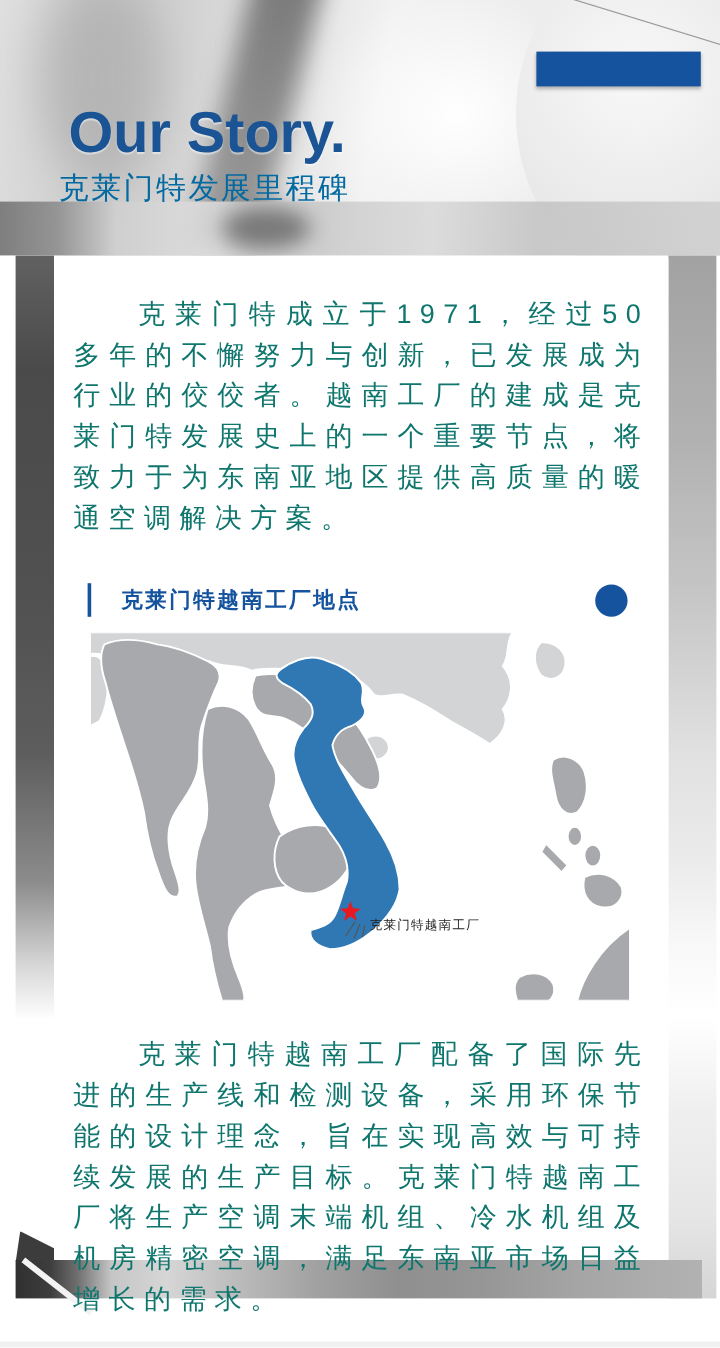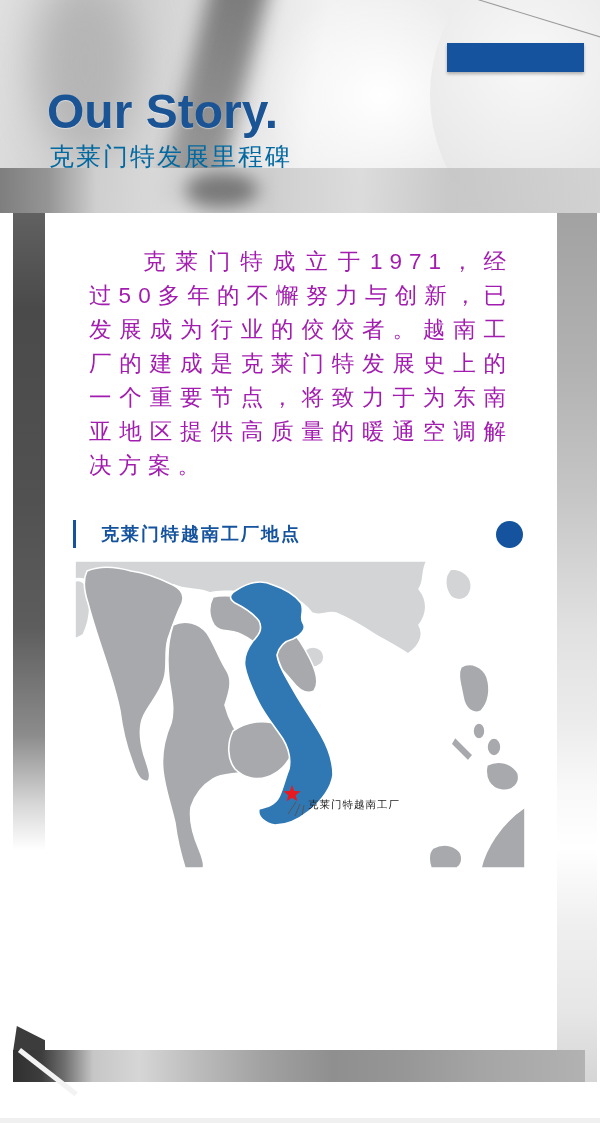--- a/index.html
+++ b/index.html
@@ -36,28 +36,28 @@
     background:linear-gradient(90deg,#303030 0%,#3d3d3d 5%,#6f6f6f 9%,#c6c6c6 14%,#d6d6d6 22%,#bcbcbc 32%,#a1a1a1 44%,#8f8f8f 56%,#969696 68%,#a5a5a5 82%,#b2b2b2 100%); }
   .bg-wedge { left:13px; top:1026px; width:32px; height:26px; background:#3c3c3c;
     clip-path:polygon(12% 0, 100% 55%, 100% 100%, 0 100%); }
   .bg-slash { left:21px; top:1048px; width:72px; height:5px; background:#f3f3f3;
     transform:rotate(38deg); transform-origin:left top; }
   .bg-footer { left:0; top:1118px; width:600px; height:5px; background:#f0f0f1; }
 
   
   .accent-rect { left:447px; top:43px; width:137px; height:29px; background:#15539e;
     box-shadow:0 2px 3px rgba(0,0,0,.28); }
-  .page-title { left:47px; top:84px; font-size:48px; font-weight:bold; color:#1b5494;
+  .page-title { left:57px; top:84px; font-size:48px; font-weight:bold; color:#1b5494;
     text-shadow:0 1px 1px rgba(255,255,255,.5); }
   .page-subtitle { left:49px; top:140px; font-size:25px; color:#0369a1; letter-spacing:2px; font-weight:500; }
 
   
   .card { left:45px; top:215px; width:512px; height:835px; background:#ffffff; padding-top:30px; }
-  .para { margin:0 44px; font-size:22.5px; line-height:34px; letter-spacing:7px;
-    text-align:justify; color:#a21caf; }
+  .para { margin:0 16px; font-size:22.5px; line-height:34px; letter-spacing:7px;
+    text-align:justify; color:#0f766e; }
   .para-indent { text-indent:54px; }
   .para2 { margin-top:28px; }
 
   .section-row { display:flex; align-items:center; margin:36px 34px 0 28px; height:30px; }
   .section-bar { width:3px; height:28px; background:#15539e; flex:0 0 auto; }
   .section-title { margin-left:25px; font-size:18px; font-weight:bold; color:#15539e; letter-spacing:2px; }
   .section-dot { margin-left:auto; width:27px; height:27px; border-radius:50%; background:#15539e; flex:0 0 auto; }
 
   .map-wrap { margin:12px 0 0 30px; width:450px; height:307px; }
   .map-wrap svg { display:block; width:450px; height:307px; }
@@ -137,14 +137,15 @@
         <line class="marker-ray" x1="225" y1="243" x2="220" y2="255"></line>
         <line class="marker-ray" x1="229" y1="244" x2="227" y2="254"></line>
       </g>
 
       <polygon fill="#e8191f" points="217,224 219.2,229.9 225.6,230.2 220.6,234.2 222.3,240.3 217,236.8 211.7,240.3 213.4,234.2 208.4,230.2 214.8,229.9"></polygon>
 
       <text class="marker-label" x="233" y="247">克莱门特越南工厂</text>
     </svg>
   </div>
 
+  <p class="para para-indent para2">克莱门特越南工厂配备了国际先进的生产线和检测设备，采用环保节能的设计理念，旨在实现高效与可持续发展的生产目标。克莱门特越南工厂将生产空调末端机组、冷水机组及机房精密空调，满足东南亚市场日益增长的需求。</p>
 
 </div>
 
 </body></html>

